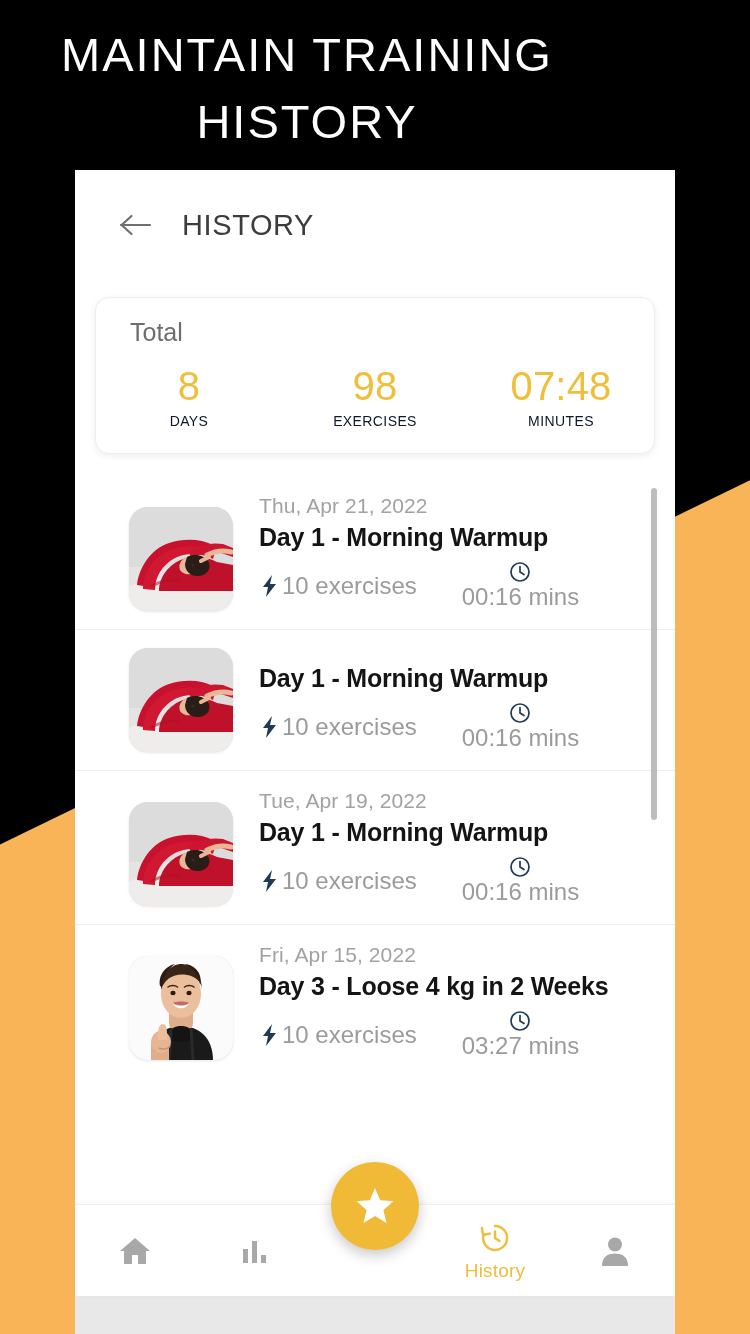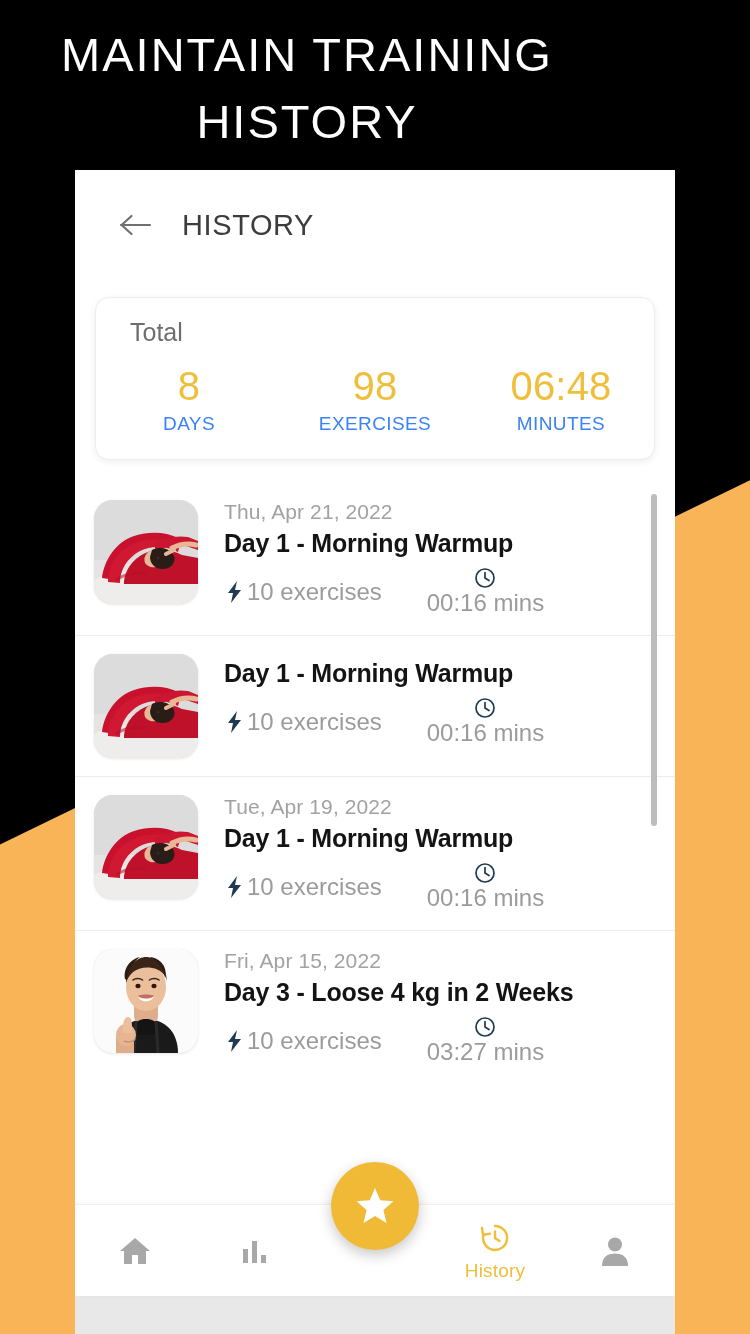--- a/index.html
+++ b/index.html
@@ -111,39 +111,39 @@
   }
   .stat-value {
     font-size: 40px;
     font-weight: 400;
     color: #EFBE3A;
     line-height: 1.05;
     letter-spacing: 0.2px;
   }
   .stat-unit {
     margin-top: 6px;
-    font-size: 19px;
-    color: #3b82f6;
+    font-size: 14px;
+    color: #0f172a;
     letter-spacing: 0.4px;
   }
 
   
   #list-wrap {
     position: relative;
     flex: 1 1 auto;
     overflow: hidden;
     margin-top: 22px;
   }
   #list {
     padding: 0 0 0 0;
   }
   .hist-row {
     display: flex;
-    align-items: flex-start;
-    padding: 18px 0 18px 19px;
+    align-items: flex-end;
+    padding: 18px 0 18px 54px;
     border-bottom: 1px solid #EDEDED;
     background: #FFFFFF;
     cursor: pointer;
   }
   .hist-row:last-child { border-bottom: none; }
 
   .thumb {
     width: 104px;
     height: 104px;
     border-radius: 19px;
@@ -300,21 +300,21 @@
         <div class="stat-value">8</div>
         <div class="stat-unit">DAYS</div>
       </div>
 
       <div class="stat">
         <div class="stat-value">98</div>
         <div class="stat-unit">EXERCISES</div>
       </div>
 
       <div class="stat">
-        <div class="stat-value">06:48</div>
+        <div class="stat-value">07:48</div>
         <div class="stat-unit">MINUTES</div>
       </div>
 
     </div>
   </div>
 
   <div id="list-wrap">
     <div id="list">
 
       <div class="hist-row">

